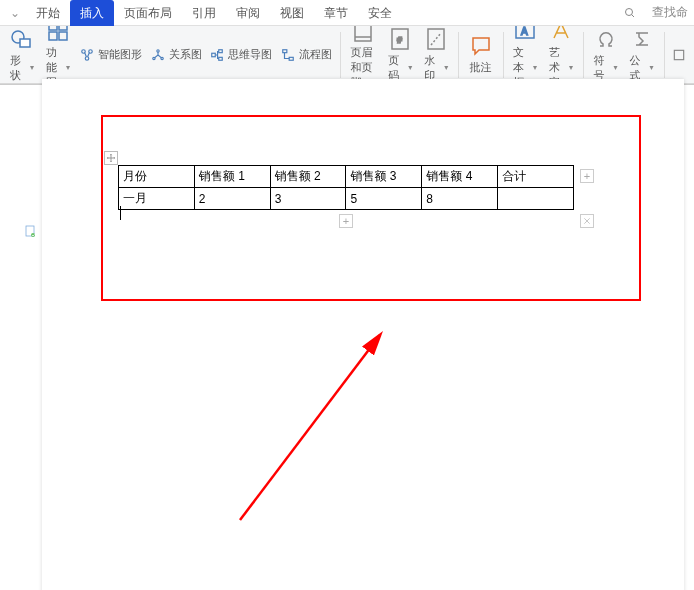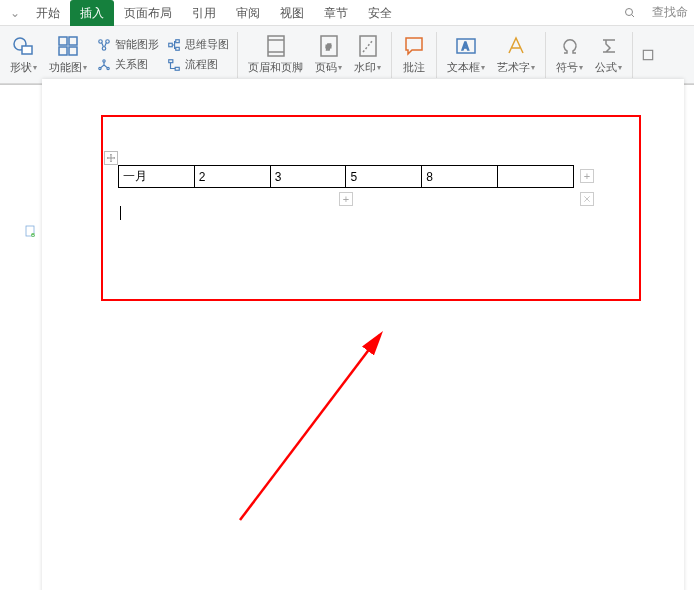--- a/index.html
+++ b/index.html
@@ -1,29 +1,29 @@
 <!DOCTYPE html>
 <html><head>
 <meta charset="utf-8">
 <style>
 *{box-sizing:border-box;margin:0;padding:0;font-family:"Microsoft YaHei",sans-serif}
 body{background:#fff;width:694px;height:590px;overflow:hidden;position:relative}
 .tabs{display:flex;align-items:center;height:26px;background:#fff;border-bottom:1px solid #e0e0e0;font-size:12px;padding-left:4px}
 .tabs .chev{color:#999;padding:0 6px}
 .tab{padding:0 10px;height:26px;line-height:26px;color:#555;cursor:pointer}
-.tab.active{background:#15803d;color:#fff;border-radius:3px 3px 0 0}
+.tab.active{background:#1d4ed8;color:#fff;border-radius:3px 3px 0 0}
 .search{margin-left:auto;padding-right:6px;color:#888;display:flex;align-items:center;gap:16px}
 .ribbon{display:flex;align-items:center;height:58px;background:#f5f6f7;border-bottom:1px solid #d8d8d8;padding:0 4px;font-size:11px;overflow:hidden}
 .rbtn-lg{display:flex;flex-direction:column;align-items:center;justify-content:center;padding:2px 6px;cursor:pointer;color:#555}
 .rbtn-lg svg{width:24px;height:24px}
 .rbtn-lg .lbl{font-size:11px;margin-top:2px;display:flex;align-items:center;gap:1px}
 .rbtn-sm{display:flex;align-items:center;gap:4px;padding:2px 4px;cursor:pointer;color:#555;font-size:11px;white-space:nowrap}
 .rbtn-sm svg{width:14px;height:14px}
 .sep{width:1px;height:46px;background:#dcdcdc;margin:0 4px}
-.mini-col{display:flex;flex-direction:column;gap:1px}
+.mini-col{display:flex;gap:1px}
 .caret{font-size:8px;color:#888}
 .doc-area{position:relative;background:#fff;height:506px;border-top:1px solid #ccc}
 .page{position:absolute;left:42px;top:-6px;width:642px;height:600px;background:#fff;box-shadow:0 0 4px rgba(0,0,0,.15)}
 .redbox{position:absolute;left:59px;top:36px;width:540px;height:186px;border:2px solid #ff0000;pointer-events:none}
 .tbl-wrap{position:absolute;left:76px;top:86px;width:456px}
 .move-handle{position:absolute;left:-14px;top:-14px;width:14px;height:14px;border:1px solid #bbb;background:#fff;cursor:move;display:flex;align-items:center;justify-content:center}
 .move-handle svg{width:10px;height:10px;stroke:#888}
 table{border-collapse:collapse;width:100%;table-layout:fixed}
 td{border:1px solid #000;font-size:12px;padding:2px 4px;height:20px;background:#fff}
 .add-col{position:absolute;right:-20px;top:4px;width:14px;height:14px;border:1px solid #ccc;background:#fff;color:#aaa;font-size:11px;line-height:12px;text-align:center;cursor:pointer}
@@ -209,20 +209,28 @@
     <div class="redbox"></div>
 
     <div class="tbl-wrap">
       <div class="move-handle">
         <svg viewBox="0 0 24 24" fill="none" stroke-width="2">
             <path d="M12 3v18M3 12h18M12 3l-2 2M12 3l2 2M12 21l-2-2M12 21l2-2M3 12l2-2M3 12l2 2M21 12l-2-2M21 12l-2 2"></path>
           </svg>
       </div>
       <table>
         <tbody>
+            <tr>
+          <td>月份</td>
+          <td>销售额 1</td>
+          <td>销售额 2</td>
+          <td>销售额 3</td>
+          <td>销售额 4</td>
+          <td>合计</td>
+        </tr>
         <tr>
           <td>一月</td>
           <td>2</td>
           <td>3</td>
           <td>5</td>
           <td>8</td>
           <td></td>
         </tr>
       </tbody>
         </table>

